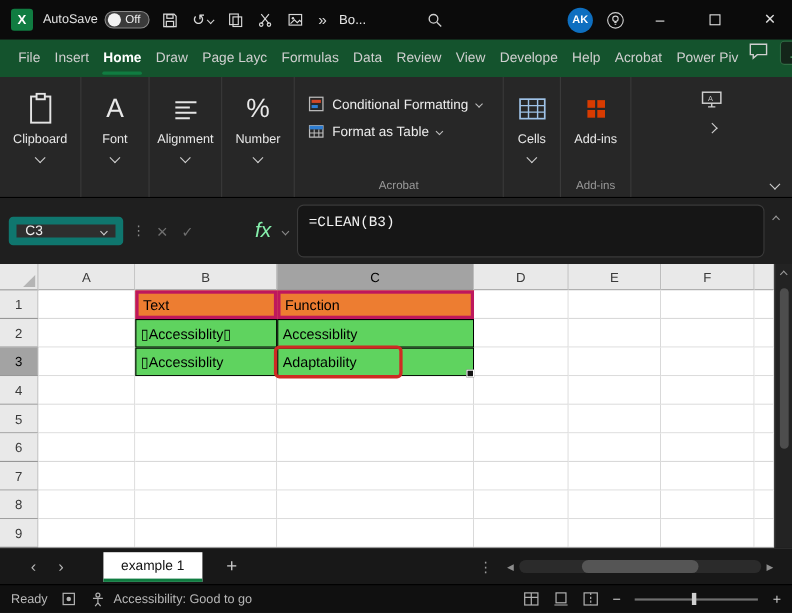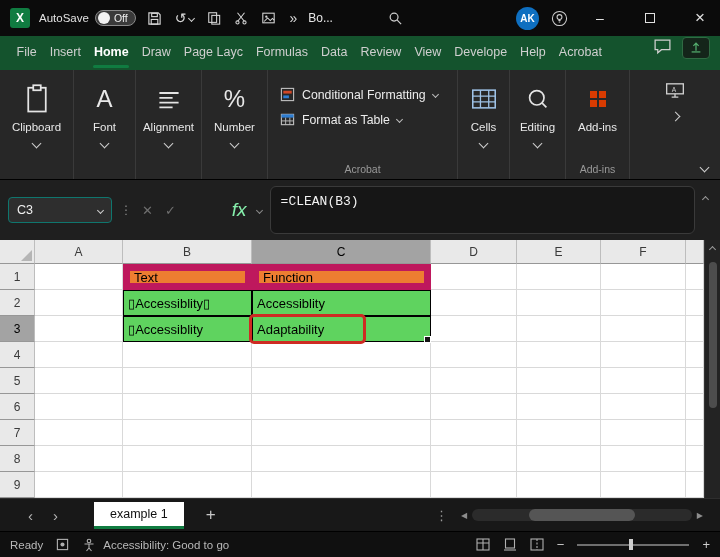--- a/index.html
+++ b/index.html
@@ -64,21 +64,21 @@
   .style-row .chv { border-color:#bdbdbd; }
   .addins-tiles { display:grid; grid-template-columns:7px 7px; grid-gap:2px; }
   .addins-tiles i { width:7px; height:7px; background:var(--addins-orange,#D83B01); display:block; }
   .ribbon-right { flex:1; border-right:none; padding-top:12px; display:flex; flex-direction:column;
     align-items:center; gap:14px; position:relative; }
   .collapse-chv { position:absolute; right:12px; bottom:8px; }
 
   
   .formula-strip { position:absolute; left:0; top:180px; right:0; height:60px; background:#1f1f1f;
     display:flex; align-items:center; padding:0 8px; gap:8px; }
-  .name-box { width:104px; height:26px; background:#2e2e2e; border:1px solid #0f766e; border-radius:4px;
+  .name-box { width:104px; height:26px; background:#2e2e2e; border:7px solid #0f766e; border-radius:4px;
     display:flex; align-items:center; padding:0 8px; color:#f0f0f0; font-size:12.5px; cursor:pointer; }
   .name-box .chv { margin-left:auto; }
   .fb-dots { color:#8a8a8a; font-size:12px; cursor:col-resize; }
   .fb-btn { background:none; border:none; color:#6f6f6f; font-size:13px; cursor:pointer; font-family:inherit; padding:2px; }
   .fb-btn.fx { color:#86efac; font-style:italic; font-size:19px;margin-left:44px; }
   .formula-field { flex:1; height:48px; background:#161616; border:1px solid #3a3a3a; border-radius:6px;
     color:#f2f2f2; font-family:"Liberation Mono", monospace; font-size:13px; padding:7px 10px; cursor:text; }
   .fb-expand { margin:0 4px 22px 0; }
 
   
@@ -88,21 +88,21 @@
   .w-rh{width:35px} .w-a{width:88px} .w-b{width:129px} .w-c{width:179px}
   .w-d{width:86px} .w-e{width:84px} .w-f{width:85px} .w-g{width:18px}
   .hcell { display:flex; align-items:center; justify-content:center; background:#e9e9e9;
     border-right:1px solid #bdbdbd; border-bottom:1px solid #979797; font-size:12px; color:#3a3a3a; flex-shrink:0; }
   .hcell.sel { background:#a3a3a3; color:#000; }
   .corner { position:relative; }
   .corner::after { content:""; position:absolute; right:2px; bottom:2px;
     border-bottom:11px solid #b5b5b5; border-left:11px solid transparent; }
   .cell { display:flex; align-items:center; padding-left:4px; font-size:13px; color:#000; background:#fff;
     border-right:1px solid #d9d9d9; border-bottom:1px solid #d9d9d9; overflow:hidden; white-space:nowrap; flex-shrink:0; }
-  .fill-orange { background:var(--cell-orange,#ED7D31); border:7px solid #be185d;text-align:center; }
+  .fill-orange { background:var(--cell-orange,#ED7D31); border:3px solid #be185d;text-align:center; }
   .fill-green { background:var(--cell-green,#5FD35F); border:1px solid #000; }
   .c3-highlight { position:absolute; left:249px; top:74px; width:117px; height:30px;
     border:3px solid var(--highlight-red,#CE2B23); border-radius:5px; pointer-events:none; }
   .fill-handle { position:absolute; left:424px; top:96px; width:7px; height:7px;
     background:#141414; border:1px solid #fff; cursor:crosshair; }
 
   
   .vscroll { position:absolute; right:0; top:240px; width:16px; height:258px; background:#232323;
     border-left:1px solid #333; display:flex; flex-direction:column; align-items:center; }
   .vscroll .chv { border-color:#9a9a9a; margin-top:7px; }
@@ -216,20 +216,21 @@
     <div class="menu-item active">Home</div>
     <div class="menu-item">Draw</div>
     <div class="menu-item">Page Layc</div>
     <div class="menu-item">Formulas</div>
     <div class="menu-item">Data</div>
     <div class="menu-item">Review</div>
     <div class="menu-item">View</div>
     <div class="menu-item">Develope</div>
     <div class="menu-item">Help</div>
     <div class="menu-item">Acrobat</div>
+    <div class="menu-item">Power Piv</div>
     <div class="menu-right">
       <button class="comment-btn">
         <svg width="19" height="17" viewBox="0 0 18 16">
             <path d="M2 2h14v9H8l-3.5 3v-3H2z" fill="none" stroke="#cfcfcf" stroke-width="1.2"></path>
           </svg>
       </button>
       <button class="share-btn">
         <svg width="14" height="14" viewBox="0 0 16 16">
             <path d="M8 11V3M5 5.5L8 2.5l3 3" fill="none" stroke="#55b06f" stroke-width="1.4"></path>
             <path d="M3 12.5h10" stroke="#55b06f" stroke-width="1.4"></path>
@@ -295,30 +296,20 @@
       <div class="rg-bottom-label">Acrobat</div>
     </div>
     <div class="rgroup" style="width:52px;">
       <div class="rg-icon">
         <svg width="26" height="24" viewBox="0 0 22 18">
             <rect x="1.5" y="1.5" width="19" height="15" fill="none" stroke="#9fc3e8" stroke-width="1.3"></rect>
             <path d="M8 1.5v15M15 1.5v15M1.5 6.5h19M1.5 11.5h19" stroke="#9fc3e8" stroke-width="1.1"></path>
           </svg>
       </div>
       <div class="rg-label">Cells</div>
-      <span class="chv chv-down rg-chev"></span>
-    </div>
-    <div class="rgroup" style="width:56px;">
-      <div class="rg-icon">
-        <svg width="24" height="24" viewBox="0 0 20 20">
-            <circle cx="9" cy="9" r="6" fill="none" stroke="#e4e4e4" stroke-width="1.4"></circle>
-            <path d="M13.5 13.5L17 17" stroke="#e4e4e4" stroke-width="1.4"></path>
-          </svg>
-      </div>
-      <div class="rg-label">Editing</div>
       <span class="chv chv-down rg-chev"></span>
     </div>
     <div class="rgroup" style="width:64px;">
       <div class="rg-icon">
         <span class="addins-tiles">
             <i></i>
             <i></i>
             <i></i>
             <i></i>
           </span>

